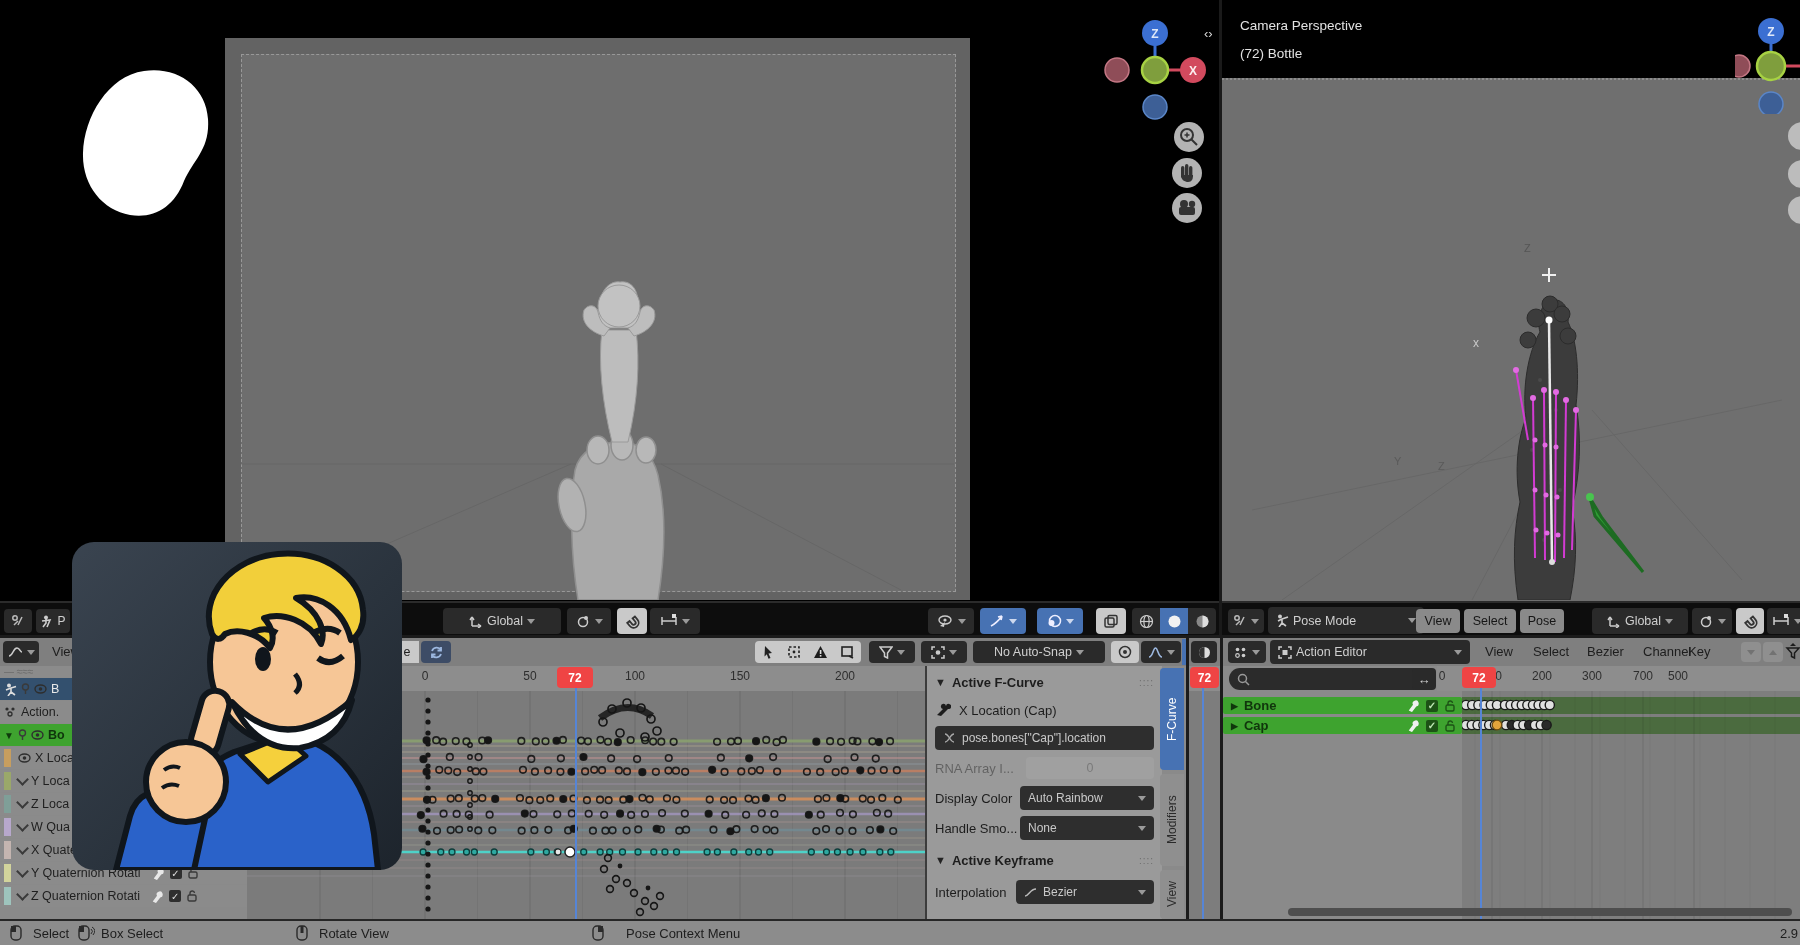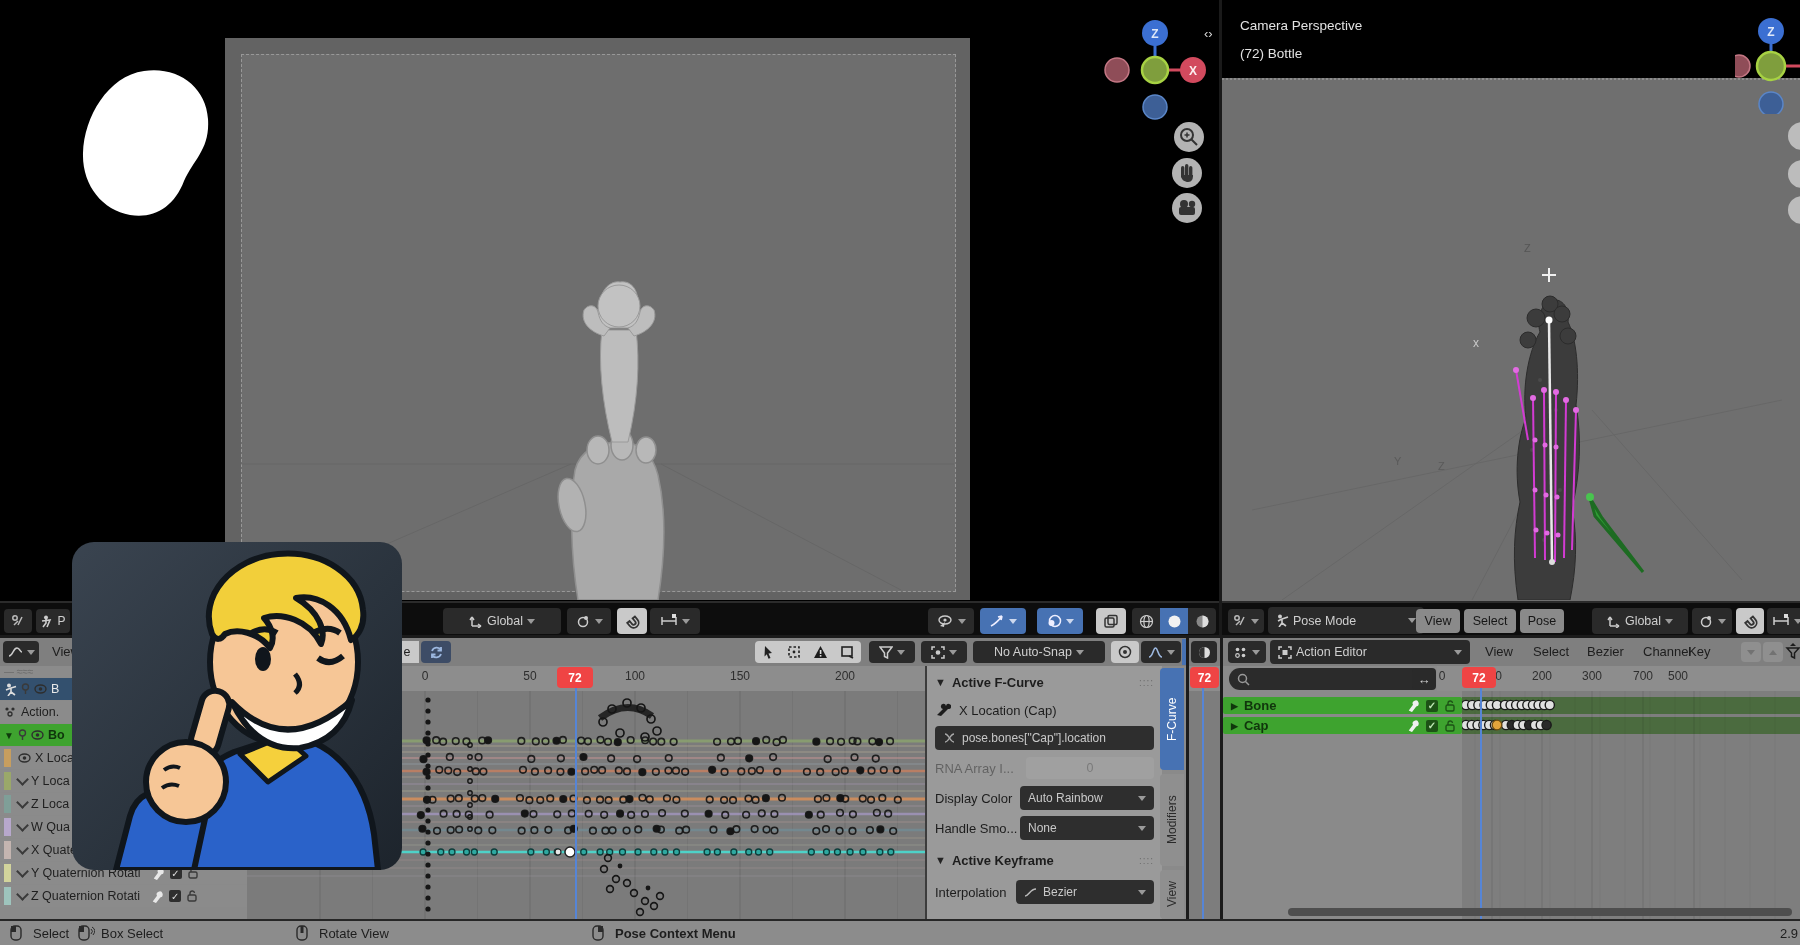--- a/index.html
+++ b/index.html
@@ -1097,21 +1097,21 @@
         </svg>
         <span class="darktxt" style="font-size:13px;">Box Select</span>
       </div>
       <div style="position: absolute; left: 296px; top: 4px; display: flex; align-items: center; gap: 6px;">
         <svg width="17" height="16">
           <rect x="1" y="1" width="10" height="14" rx="4" fill="none" stroke="#2a2a2a" stroke-width="1.4"></rect>
           <rect x="4.5" y="1" width="3" height="7" fill="#2a2a2a"></rect>
         </svg>
         <span class="darktxt" style="font-size:13px;">Rotate View</span>
       </div>
-      <div style="position: absolute; left: 592px; top: 4px; display: flex; align-items: center; gap: 6px; font-weight: bold;">
+      <div style="position: absolute; left: 592px; top: 4px; display: flex; align-items: center; gap: 17px;">
         <svg width="17" height="16">
           <rect x="1" y="1" width="10" height="14" rx="4" fill="none" stroke="#2a2a2a" stroke-width="1.4"></rect>
           <path d="M6 1 h5 v6 h-5 Z" fill="#2a2a2a"></path>
         </svg>
         <span class="darktxt" style="font-size:13px;">Pose Context Menu</span>
       </div>
     </div>
 
   <svg class="abs" style="left:80px;top:69px;z-index:60;" width="130" height="150" viewBox="0 0 130 150">
     <path d="M64 2 C98 -3 126 18 128 50 C130 80 114 90 104 112 C94 138 74 150 50 146 C22 141 2 116 3 84 C4 48 28 7 64 2 Z" fill="#ffffff"></path>

